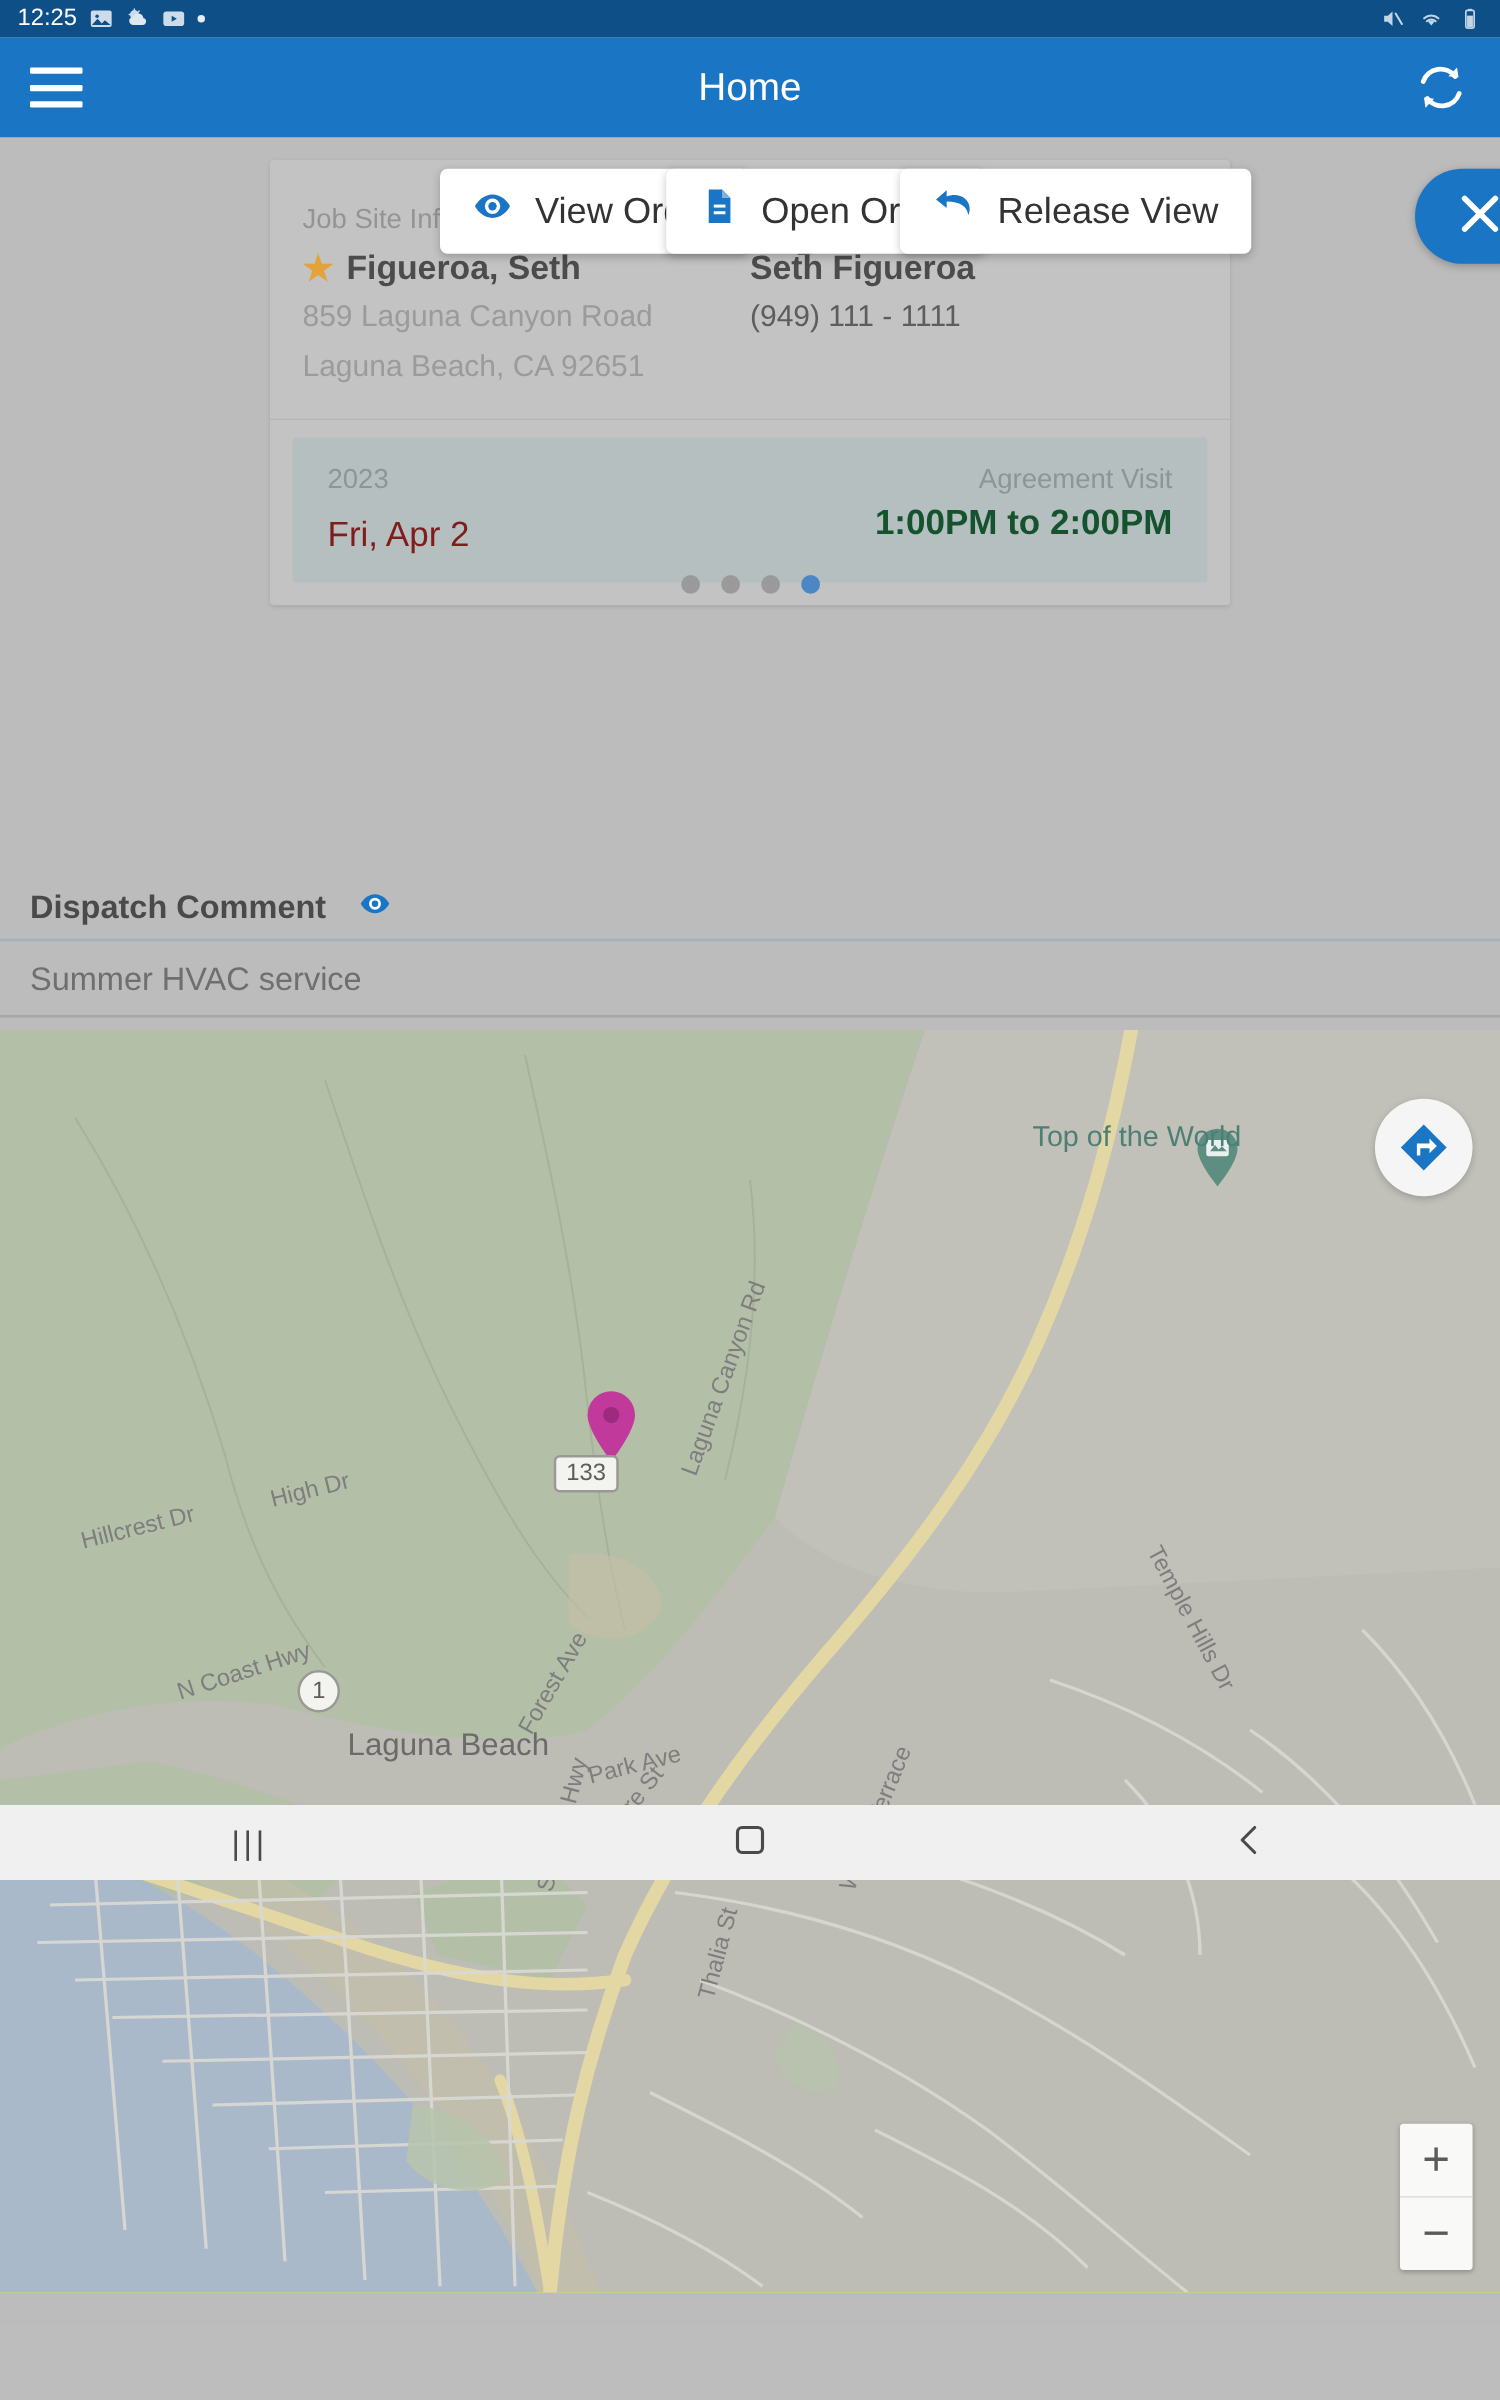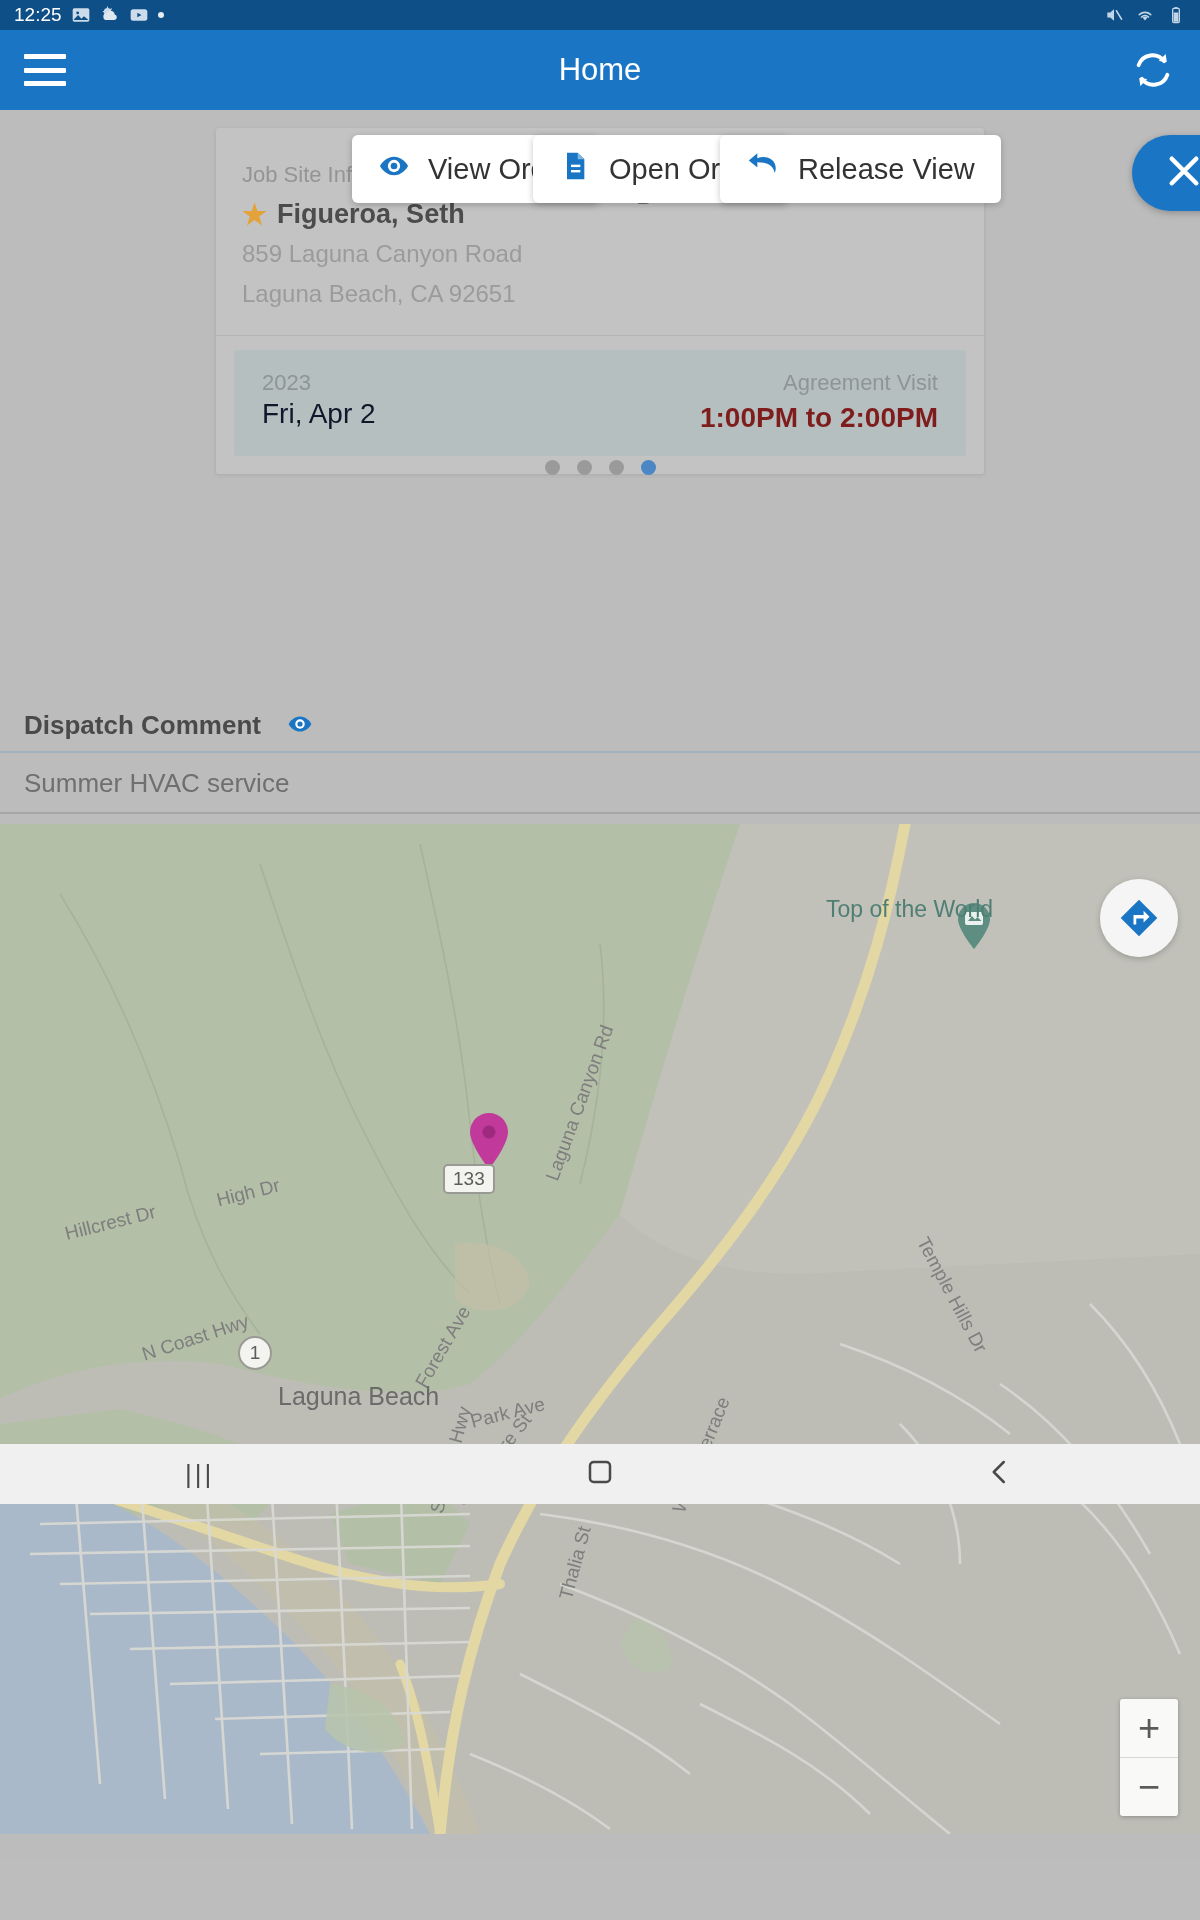--- a/index.html
+++ b/index.html
@@ -55,24 +55,24 @@
   .col-name { font-size: 27px; font-weight: bold; color: #4c4c4c; display: flex; align-items: center; gap: 10px; }
   .star { color: #e3a33a; font-size: 28px; line-height: 1; }
   .col-sub { font-size: 24px; color: #9b9b9b; line-height: 1.28; margin-top: 9px; }
   .col-sub.dark { color: #5d5d5d; }
   .divider { height: 1px; background: #b4b4b4; margin: 0 0 0 0; }
   .visit-bar {
     margin: 14px 18px 18px 18px; background: #b6bfc0; border-radius: 3px;
     display: flex; align-items: flex-start; padding: 20px 28px 22px 28px;
   }
   .visit-left .vy { font-size: 22px; color: #8d9597; }
-  .visit-left .vd { font-size: 28px; color: #0f172a; margin-top: 2px; }
+  .visit-left .vd { font-size: 28px; color: #7f1d1d; margin-top: 16px; }
   .visit-right { margin-left: auto; text-align: right; }
   .visit-right .vl { font-size: 22px; color: #8d9597; }
-  .visit-right .vt { font-size: 28px; font-weight: bold; color: #7f1d1d; margin-top: 6px; }
+  .visit-right .vt { font-size: 28px; font-weight: bold; color: #14532d; margin-top: 6px; }
 
   
   .dots { position: absolute; top: 350px; left: 0; width: 1200px;
           display: flex; justify-content: center; gap: 17px; }
   .dot { width: 15px; height: 15px; border-radius: 50%; background: #9a9a9a; }
   .dot.active { background: #4b87c4; }
 
   
   .dc-header { position: absolute; top: 600px; left: 24px;
                display: flex; align-items: center; gap: 26px; }
@@ -226,20 +226,25 @@
       <div class="order-row">D-</div>
       <div class="job-card-top">
         <div class="col">
           <div class="col-label">Job Site Information</div>
           <div class="col-name">
             <span class="star">★</span>
             <span>Figueroa, Seth</span>
           </div>
           <div class="col-sub">859 Laguna Canyon Road</div>
           <div class="col-sub">Laguna Beach, CA 92651</div>
+        </div>
+        <div class="col">
+          <div class="col-label">Contact Information</div>
+          <div class="col-name">Seth Figueroa</div>
+          <div class="col-sub dark">(949) 111 - 1111</div>
         </div>
       </div>
       <div class="divider"></div>
       <div class="visit-bar">
         <div class="visit-left">
           <div class="vy">2023</div>
           <div class="vd">Fri, Apr 2</div>
         </div>
         <div class="visit-right">
           <div class="vl">Agreement Visit</div>

